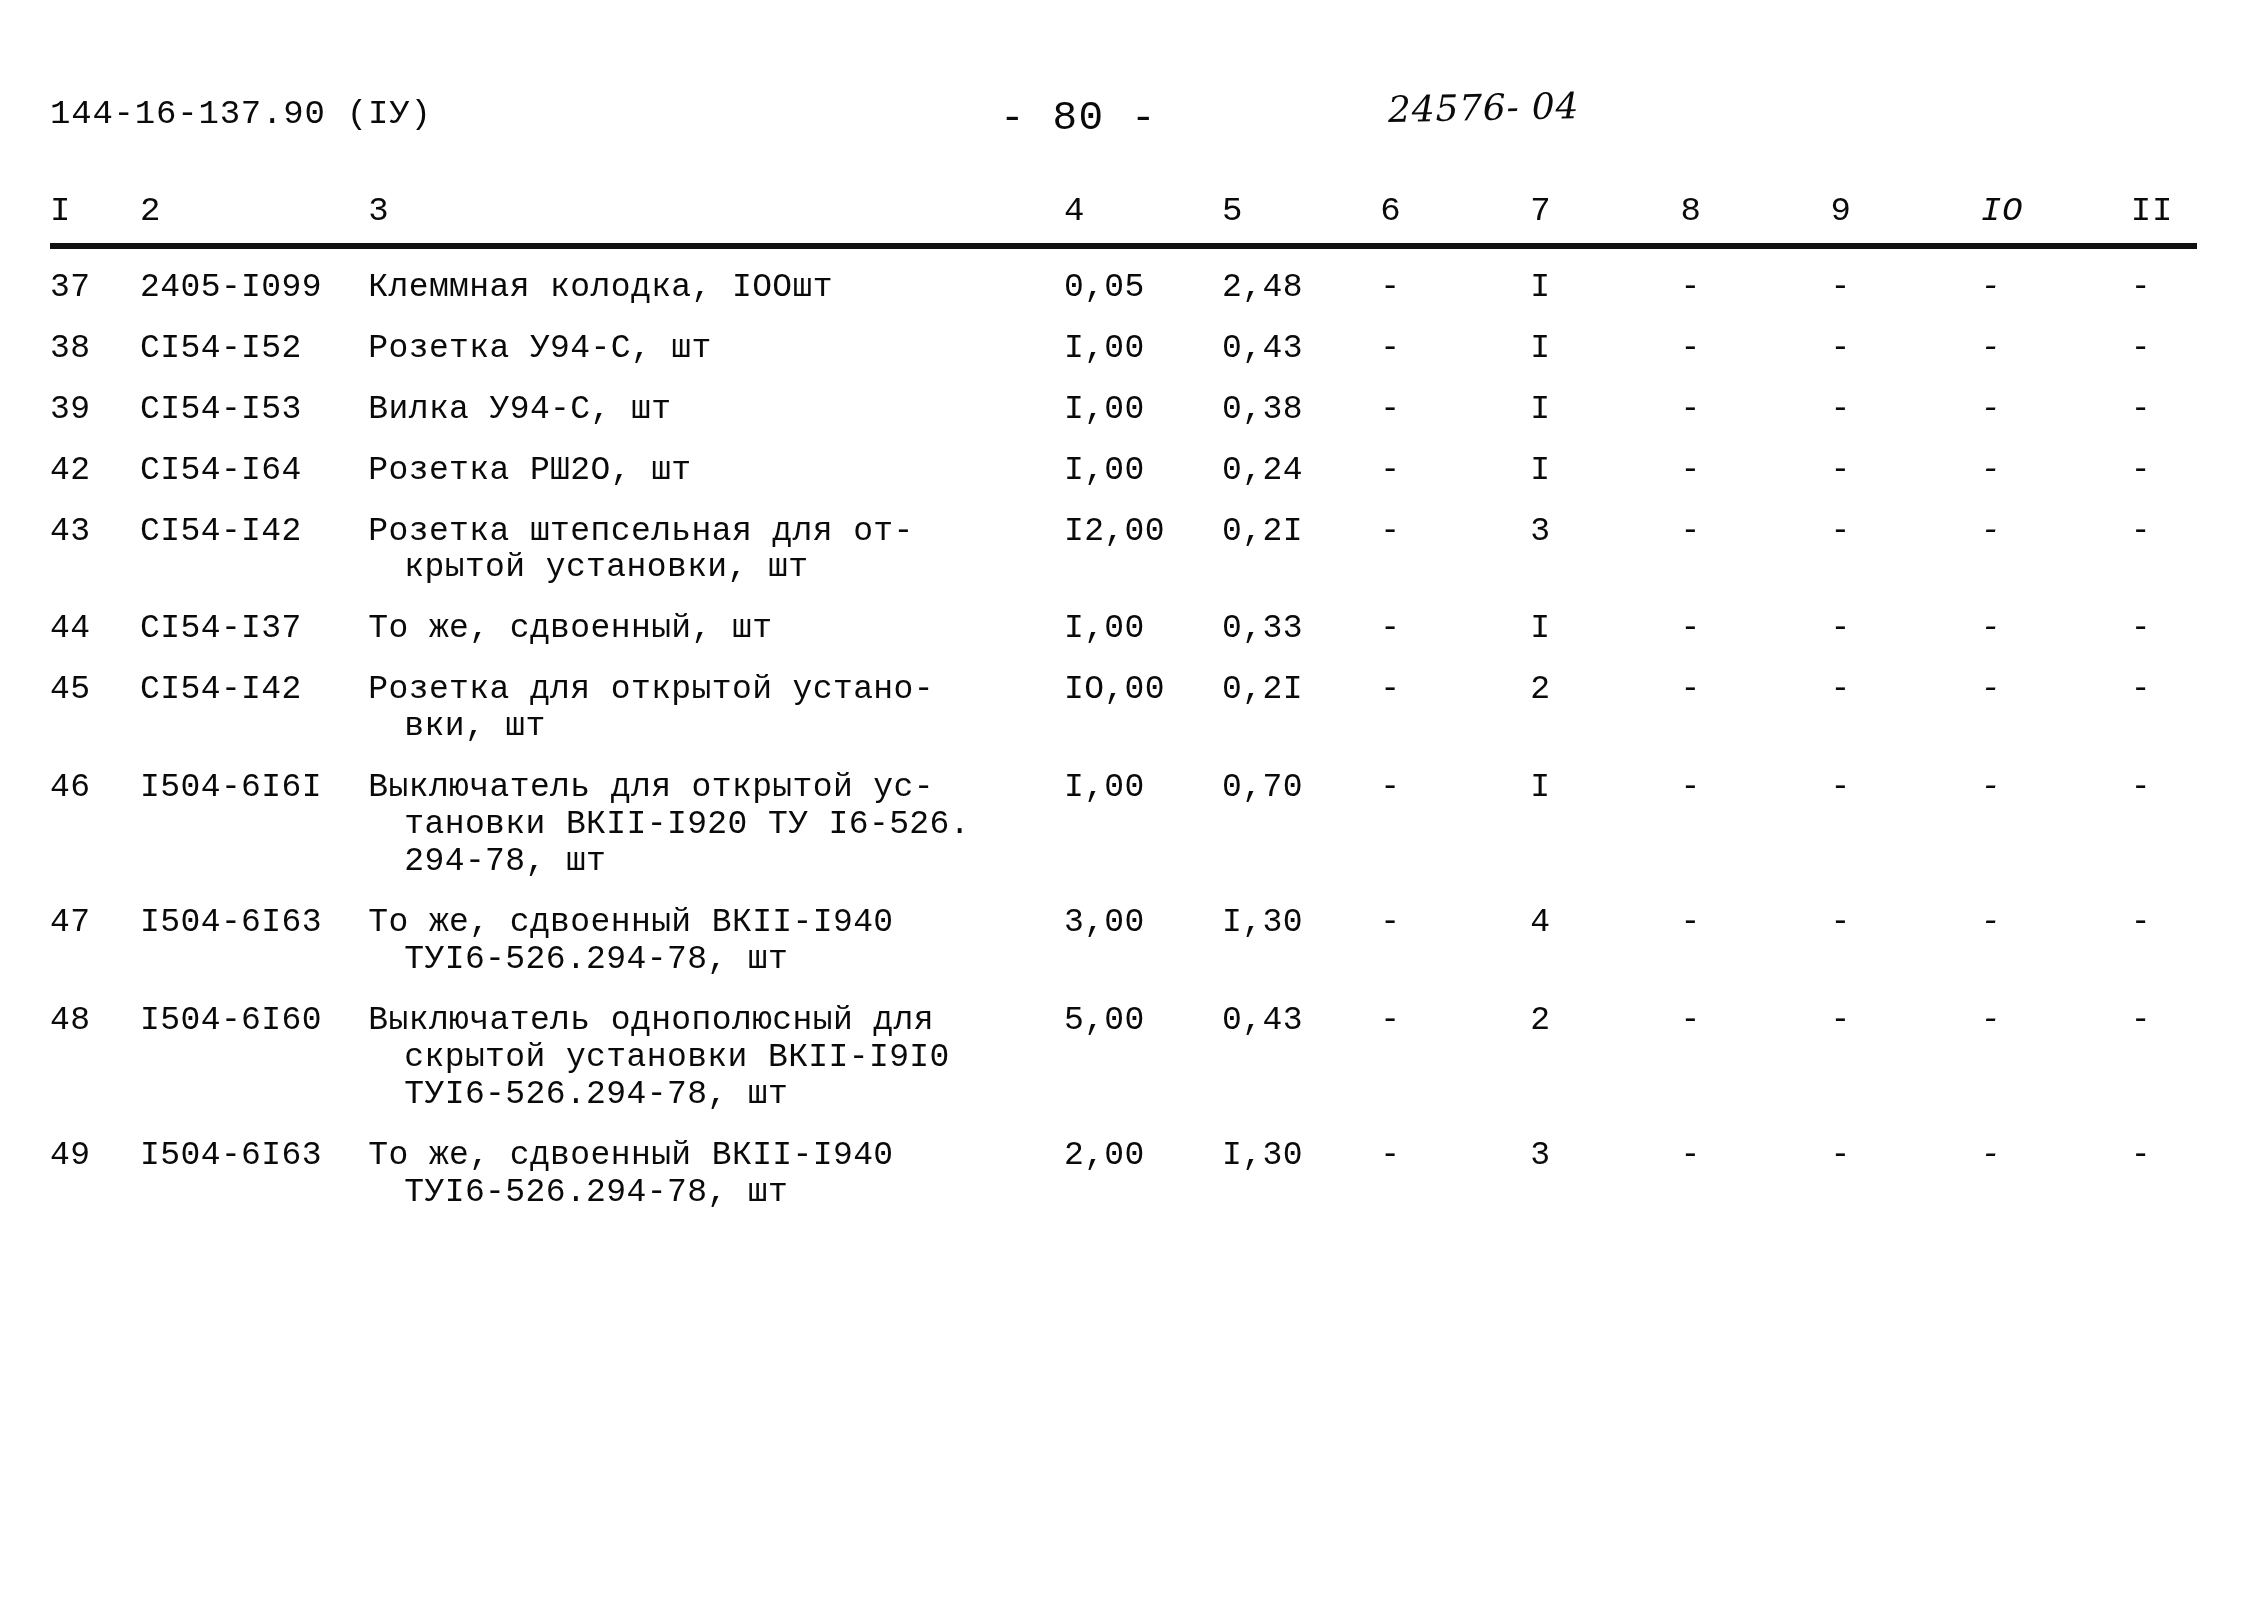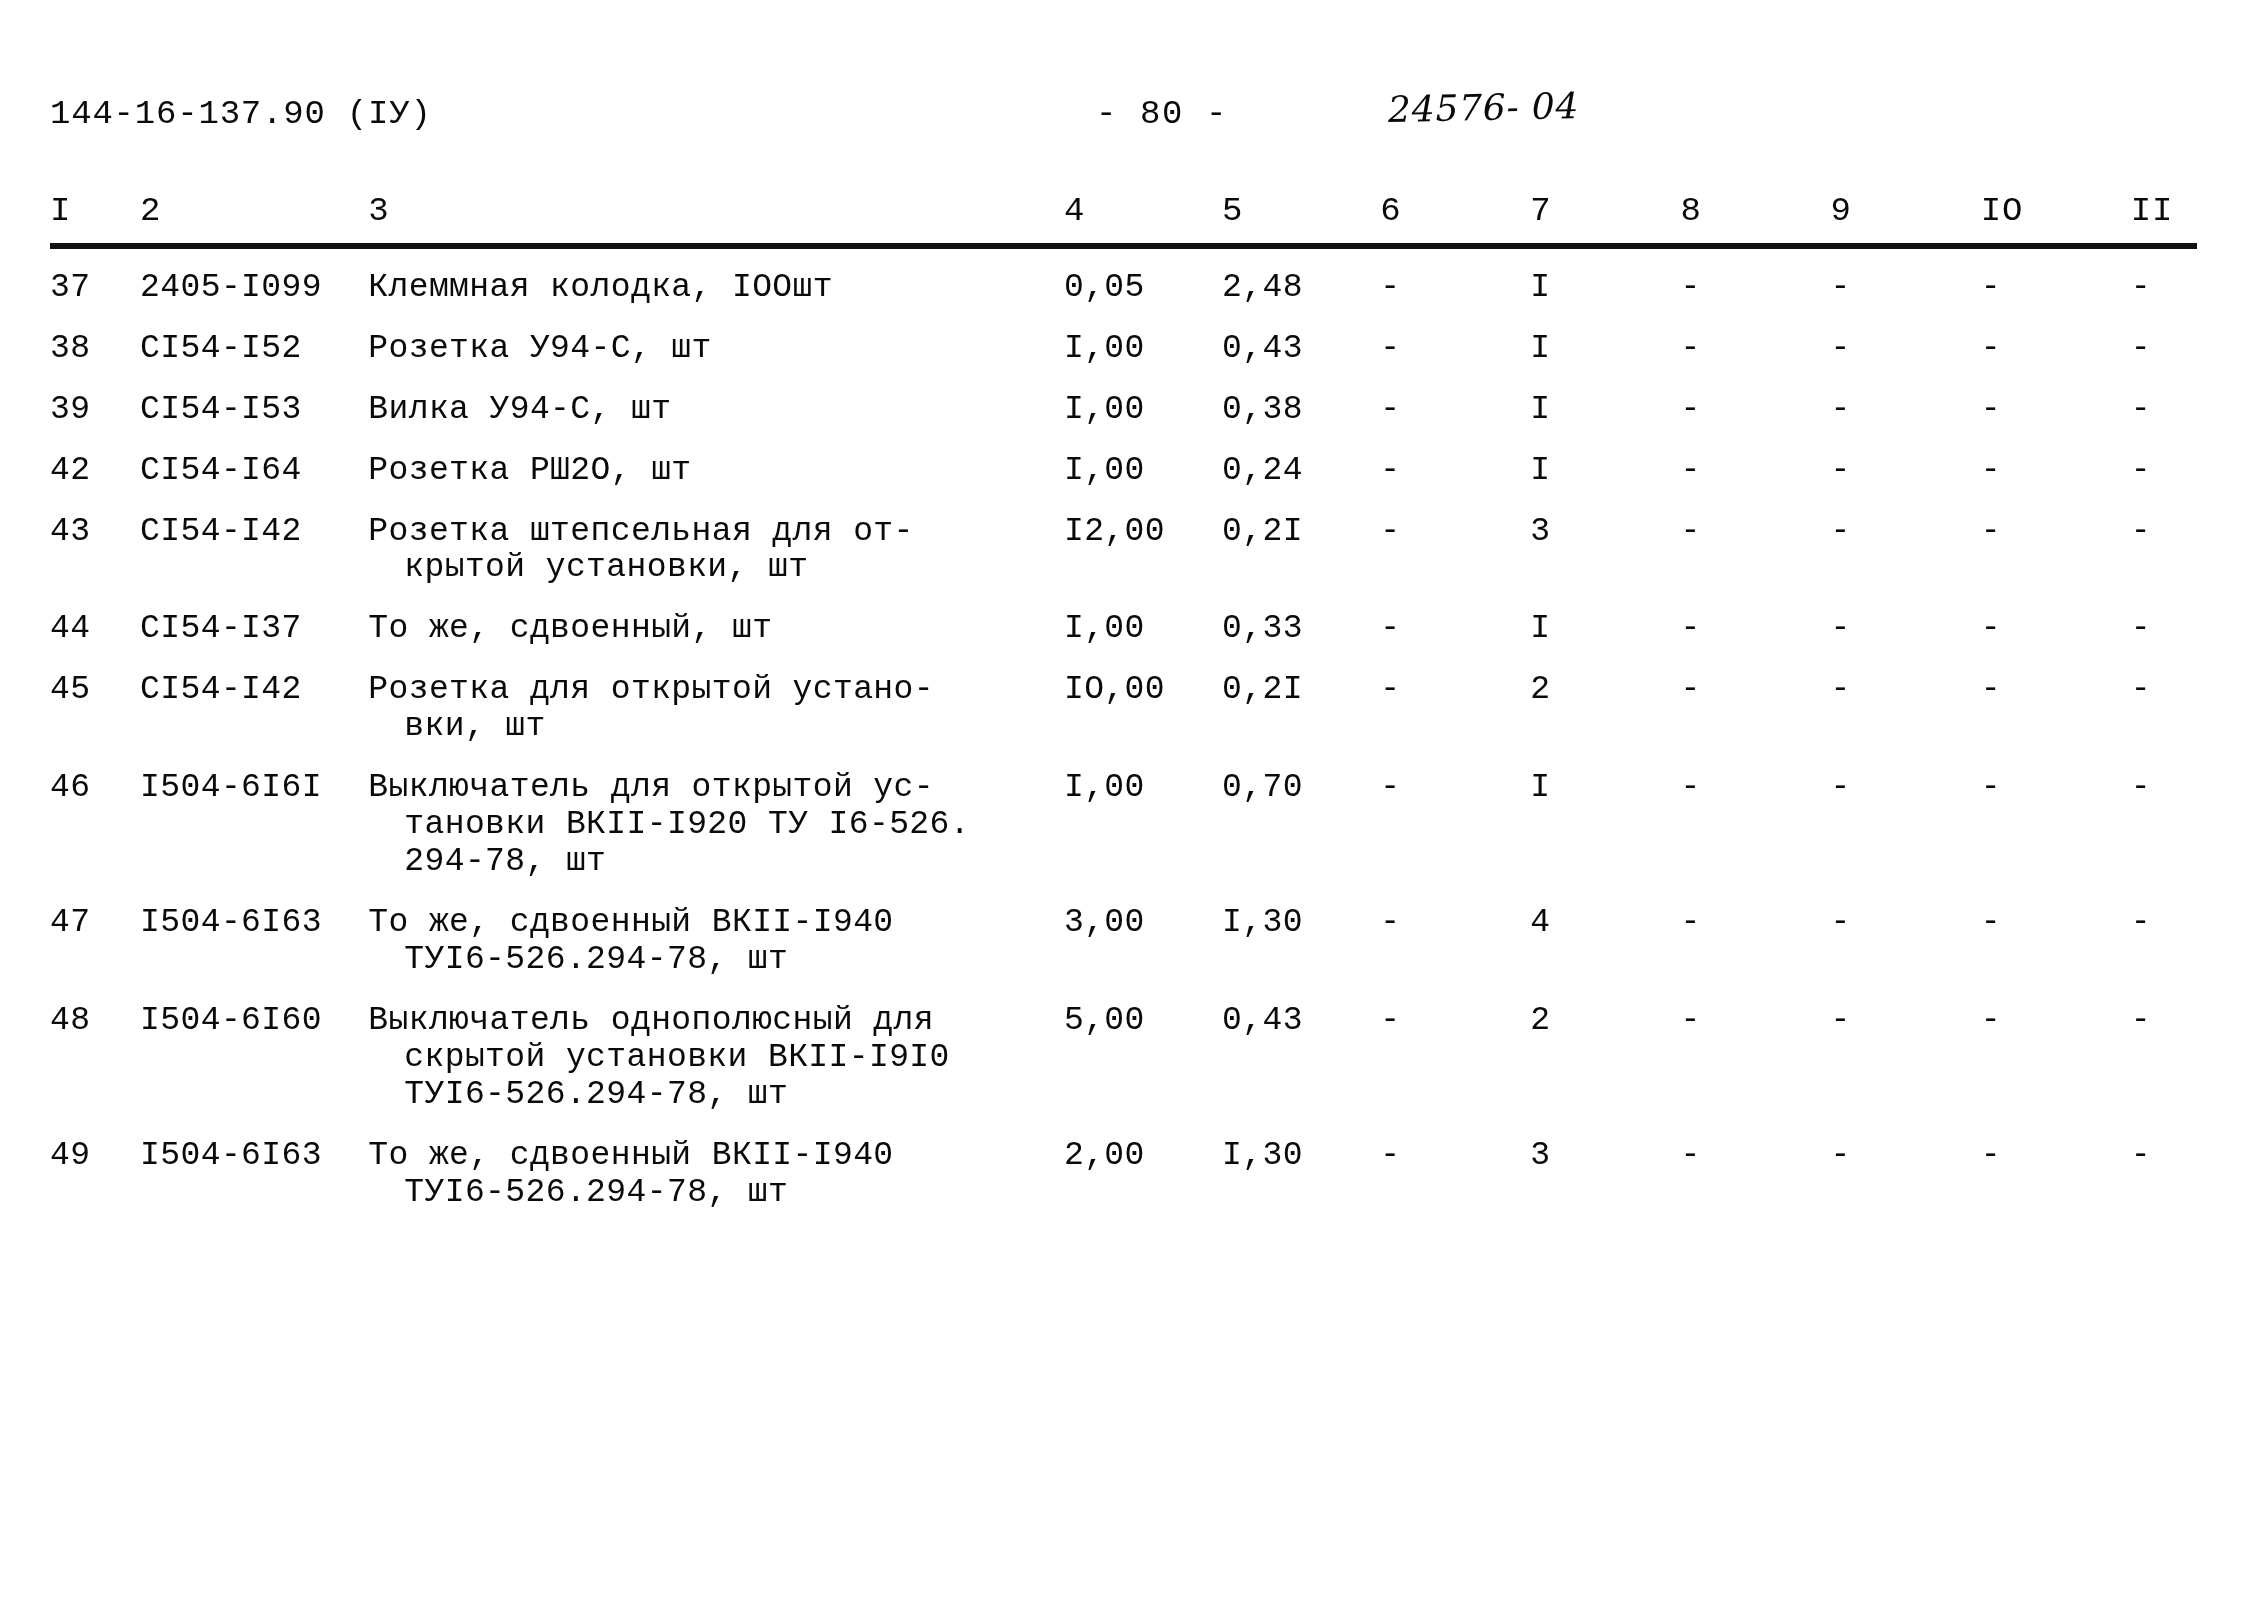--- a/index.html
+++ b/index.html
@@ -34,23 +34,23 @@
   .doc-code {
     position: absolute;
     left: 50px;
     top: 0;
     font-size: 34px;
     letter-spacing: 0.8px;
     white-space: nowrap;
   }
   .page-number {
     position: absolute;
-    left: 1096px;
+    left: 1000px;
     top: 0;
-    font-size: 34px;
+    font-size: 41px;
     letter-spacing: 1.6px;
     white-space: nowrap;
   }
   .hand-note {
     position: absolute;
     left: 1388px;
     top: -8px;
     font-family: "DejaVu Serif", serif;
     font-style: italic;
     font-size: 36px;
@@ -136,21 +136,21 @@
     display: block;
   }
 
   
   td.c-qty { padding-left: 6.5px; }
   td.c-price { padding-left: 8px; }
   td.c-col6 { padding-left: 27.5px; }
   td.c-col7 { padding-left: 50px; }
   td.c-col8 { padding-left: 27.5px; }
   td.c-col9 { padding-left: 27.5px; }
-  td.c-col10 { padding-left: 27.5px; }
+  td.c-col10 { padding-left: 27.5px; font-style: italic; }
   td.c-col11 { padding-left: 22.6px; }
 </style>
 </head>
 <body>
 
 <div class="page">
 
   <div class="header-row">
     <div class="doc-code">144-16-137.90 (IУ)</div>
     <div class="page-number">- 80 -</div>

